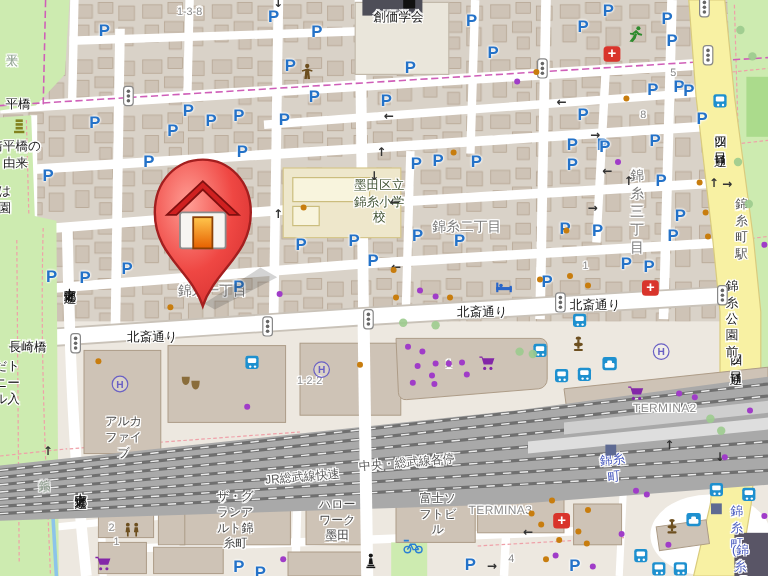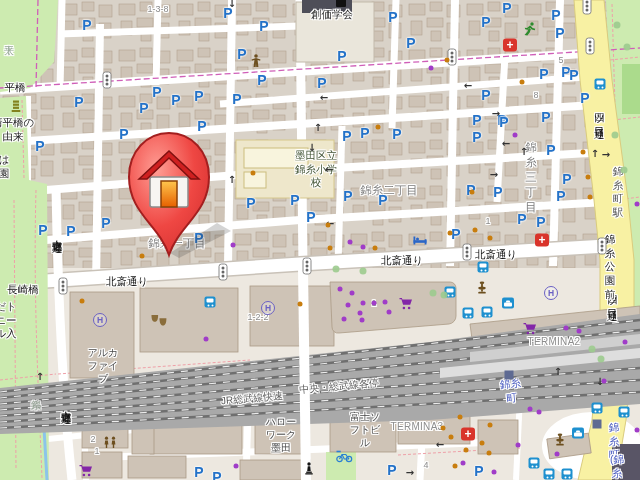--- a/index.html
+++ b/index.html
@@ -225,20 +225,24 @@
       <div class="maplabel stngray" style="left: 618px; top: 192px;">錦糸町
 駅</div>
       <div class="maplabel rail" style="left: 252px; top: 398px; transform: translate(-50%, -50%) rotate(-5deg);">JR総武線快速</div>
       <div class="maplabel rail" style="left: 339px; top: 386px; transform: translate(-50%, -50%) rotate(-5deg);">中央・総武線各停</div>
       <div class="maplabel stnblue" style="left: 511px; top: 391px; transform: translate(-50%, -50%) rotate(-5deg);">錦糸町</div>
       <div class="maplabel stnblue" style="left: 614px; top: 441px;">錦糸町</div>
       <div class="maplabel stnblue" style="left: 617px; top: 473px;">(錦糸町</div>
       <div class="maplabel bldg" style="left: 103px; top: 365px;">アルカ
 ファイ
 ブ</div>
+      <div class="maplabel bldg" style="left: 196px; top: 434px;">ザ・グ
+ランア
+ルト錦
+糸町</div>
       <div class="maplabel bldg" style="left: 281px; top: 434px;">ハロー
 ワーク
 墨田</div>
       <div class="maplabel bldg" style="left: 365px; top: 429px;">富士ソ
 フトビ
 ル</div>
       <div class="maplabel termina" style="left: 417px; top: 426px;">TERMINA3</div>
       <div class="maplabel termina" style="left: 554px; top: 341px;">TERMINA2</div>
       <div class="maplabel addr" style="left: 222px; top: 318px; margin-left: 36px;">1-2-2</div>
       <div class="maplabel dark" style="left: 6px; top: 320px;">だト

